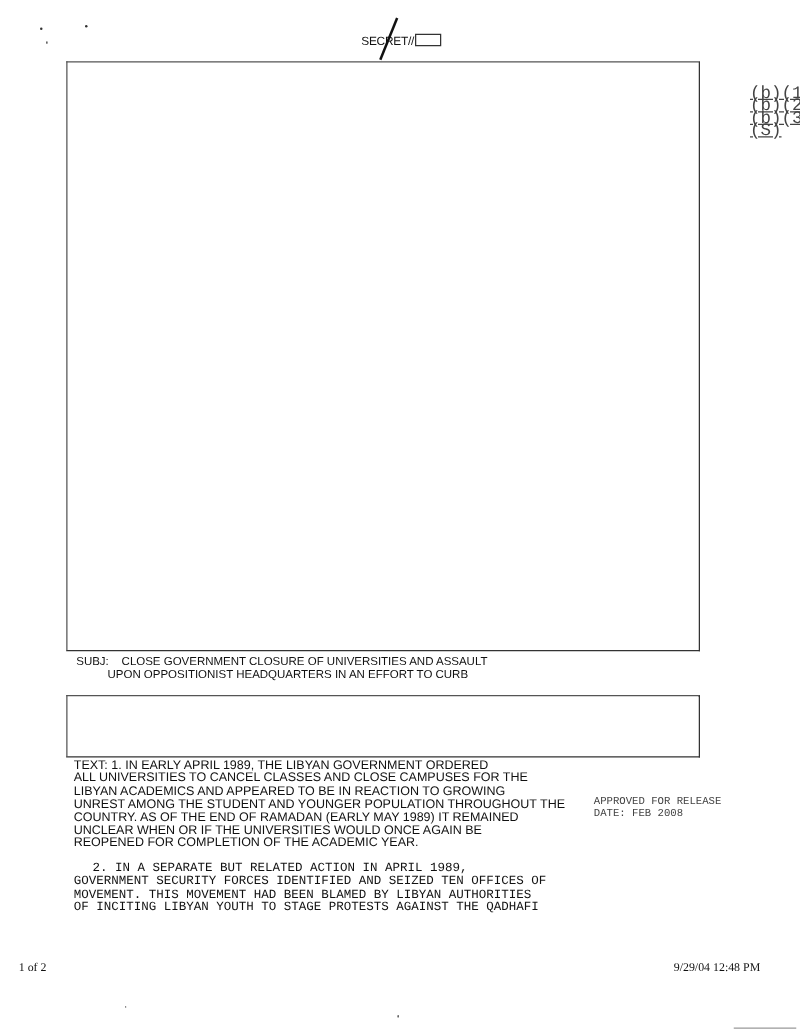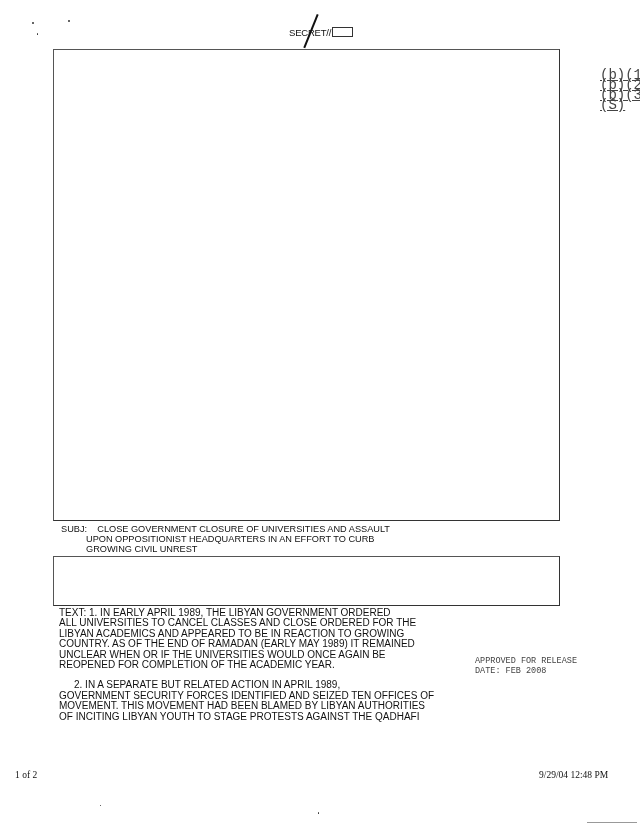--- a/index.html
+++ b/index.html
@@ -10,23 +10,23 @@
   .classif-box { display:inline-block; width:19px; height:8px; border:1px solid #333; vertical-align:-1px; margin-left:1px; }
   .strike { position:absolute; left:310px; top:13px; width:1.5px; height:36px; background:#111; transform:rotate(22deg); transform-origin:center; }
   .hdr-faint { position:absolute; left:58px; top:44px; height:3px; width:200px; font-size:5px; color:#666; overflow:hidden; white-space:nowrap; letter-spacing:1px; }
   .redact-box { position:absolute; border:1px solid #555; border-right:1.5px solid #333; border-bottom:1.5px solid #333; background:#fff; }
   .exemptions { position:absolute; left:600px; top:70px; font-family:"Liberation Mono", monospace; font-size:14px; line-height:10px; color:#444;text-decoration:underline; }
   .exemptions div { white-space:pre; }
   .subj { position:absolute; left:61px; top:524px; font-size:9.2px; line-height:10px; width:400px; }
   .subj .indent { padding-left:25px; }
   .body-text { position:absolute; left:59px; top:608px; font-size:10px; line-height:10.4px; width:400px; }
   .body-text p { margin:0; }
-  .body-text .p2 { margin-top:10px; }
+  .body-text .p2 { margin-top:10px;font-family:Liberation Mono, monospace; }
   .body-text .p2-first { padding-left:15px; }
-  .release { position:absolute; left:475px; top:636px; font-family:"Liberation Mono", monospace; font-size:8.5px; line-height:10px; color:#444;margin-top:20px; }
+  .release { position:absolute; left:475px; top:636px; font-family:"Liberation Mono", monospace; font-size:8.5px; line-height:10px; color:#444; }
   .footer-left { position:absolute; left:15px; top:770px; font-family:"Liberation Serif", serif; font-size:9.5px; }
   .footer-right { position:absolute; left:539px; top:770px; font-family:"Liberation Serif", serif; font-size:9.5px; }
   .line { display:block; white-space:nowrap; }
 </style>
 </head>
 <body>
 
 <span class="speck" style="left:32px;top:22px;"></span>
 <span class="speck" style="left:68px;top:20px;"></span>
 <span class="speck" style="left:37px;top:33px;width:1px;height:2px;"></span>
@@ -43,30 +43,30 @@
 <div class="exemptions">
   <div>(b)(1)</div>
   <div>(b)(2)</div>
   <div>(b)(3)</div>
   <div>(S)</div>
 </div>
 
 <div class="subj">
   <span class="line"><span>SUBJ:</span>&nbsp;&nbsp;&nbsp;&nbsp;<span>CLOSE GOVERNMENT CLOSURE OF UNIVERSITIES AND ASSAULT</span></span>
   <span class="line indent">UPON OPPOSITIONIST HEADQUARTERS IN AN EFFORT TO CURB</span>
-  <span class="line indent">GROWING CIVIL UNREST</span>
 </div>
 
 <div class="redact-box" style="left:53px;top:556px;width:505px;height:48px;"></div>
 
 <div class="body-text">
   <p>
     <span class="line">TEXT:  1.  IN EARLY APRIL 1989, THE LIBYAN GOVERNMENT ORDERED</span>
-    <span class="line">ALL UNIVERSITIES TO CANCEL CLASSES AND CLOSE ORDERED FOR THE</span>
+    <span class="line">ALL UNIVERSITIES TO CANCEL CLASSES AND CLOSE CAMPUSES FOR THE</span>
     <span class="line">LIBYAN ACADEMICS AND APPEARED TO BE IN REACTION TO GROWING</span>
+    <span class="line">UNREST AMONG THE STUDENT AND YOUNGER POPULATION THROUGHOUT THE</span>
     <span class="line">COUNTRY.  AS OF THE END OF RAMADAN (EARLY MAY 1989) IT REMAINED</span>
     <span class="line">UNCLEAR WHEN OR IF THE UNIVERSITIES WOULD ONCE AGAIN BE</span>
     <span class="line">REOPENED FOR COMPLETION OF THE ACADEMIC YEAR.</span>
   </p>
   <p class="p2">
     <span class="line p2-first">2.  IN A SEPARATE BUT RELATED ACTION IN APRIL 1989,</span>
     <span class="line">GOVERNMENT SECURITY FORCES IDENTIFIED AND SEIZED TEN OFFICES OF</span>
     <span class="line">MOVEMENT.  THIS MOVEMENT HAD BEEN BLAMED BY LIBYAN AUTHORITIES</span>
     <span class="line">OF INCITING LIBYAN YOUTH TO STAGE PROTESTS AGAINST THE QADHAFI</span>
   </p>

